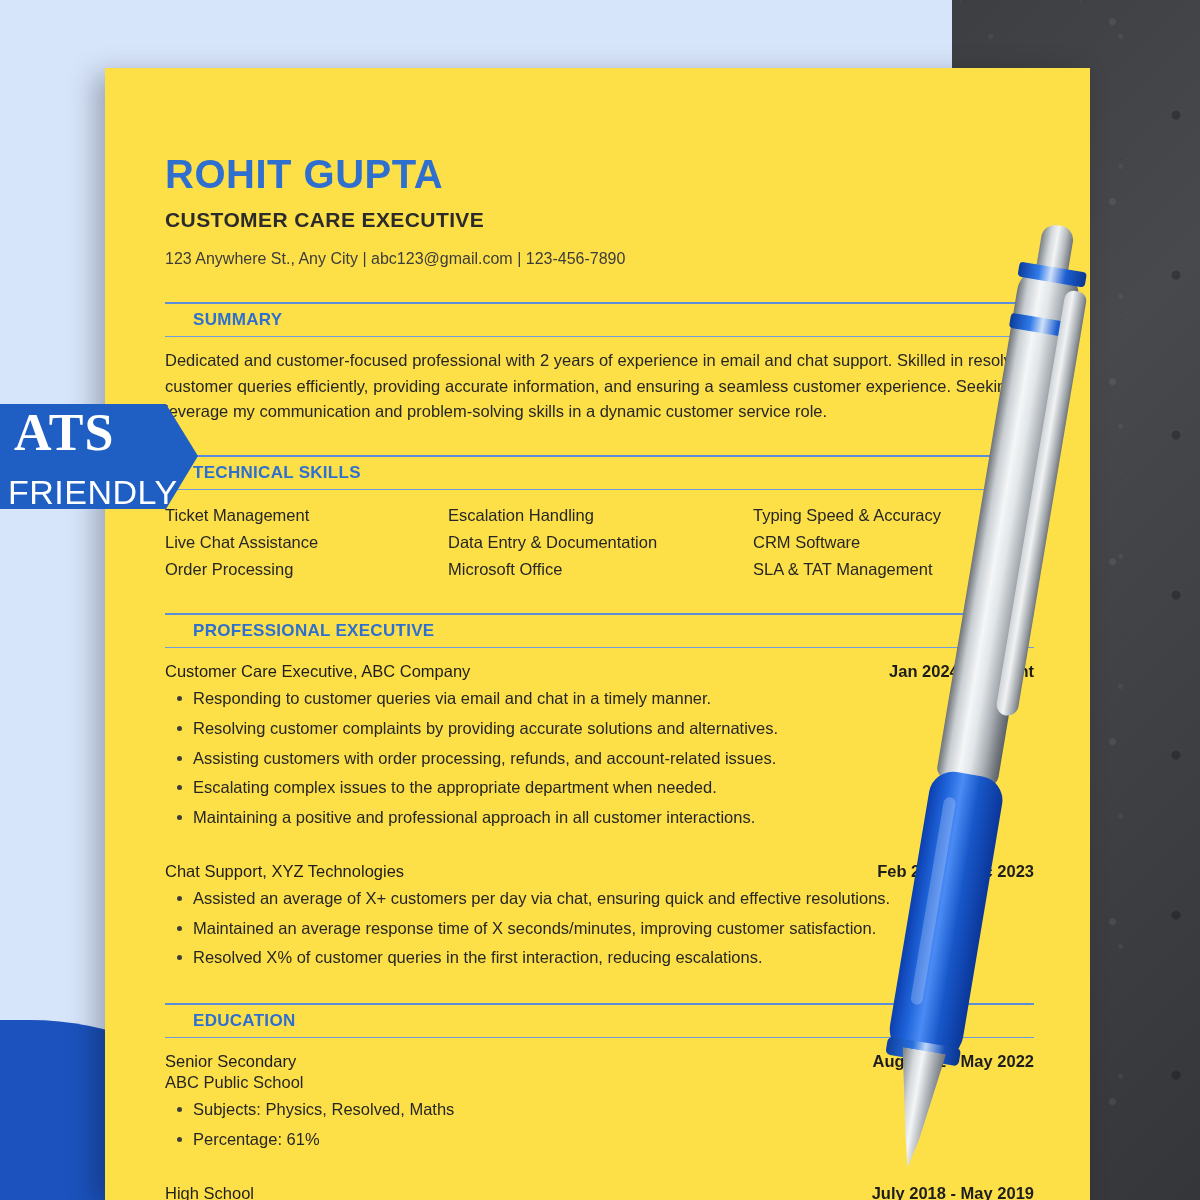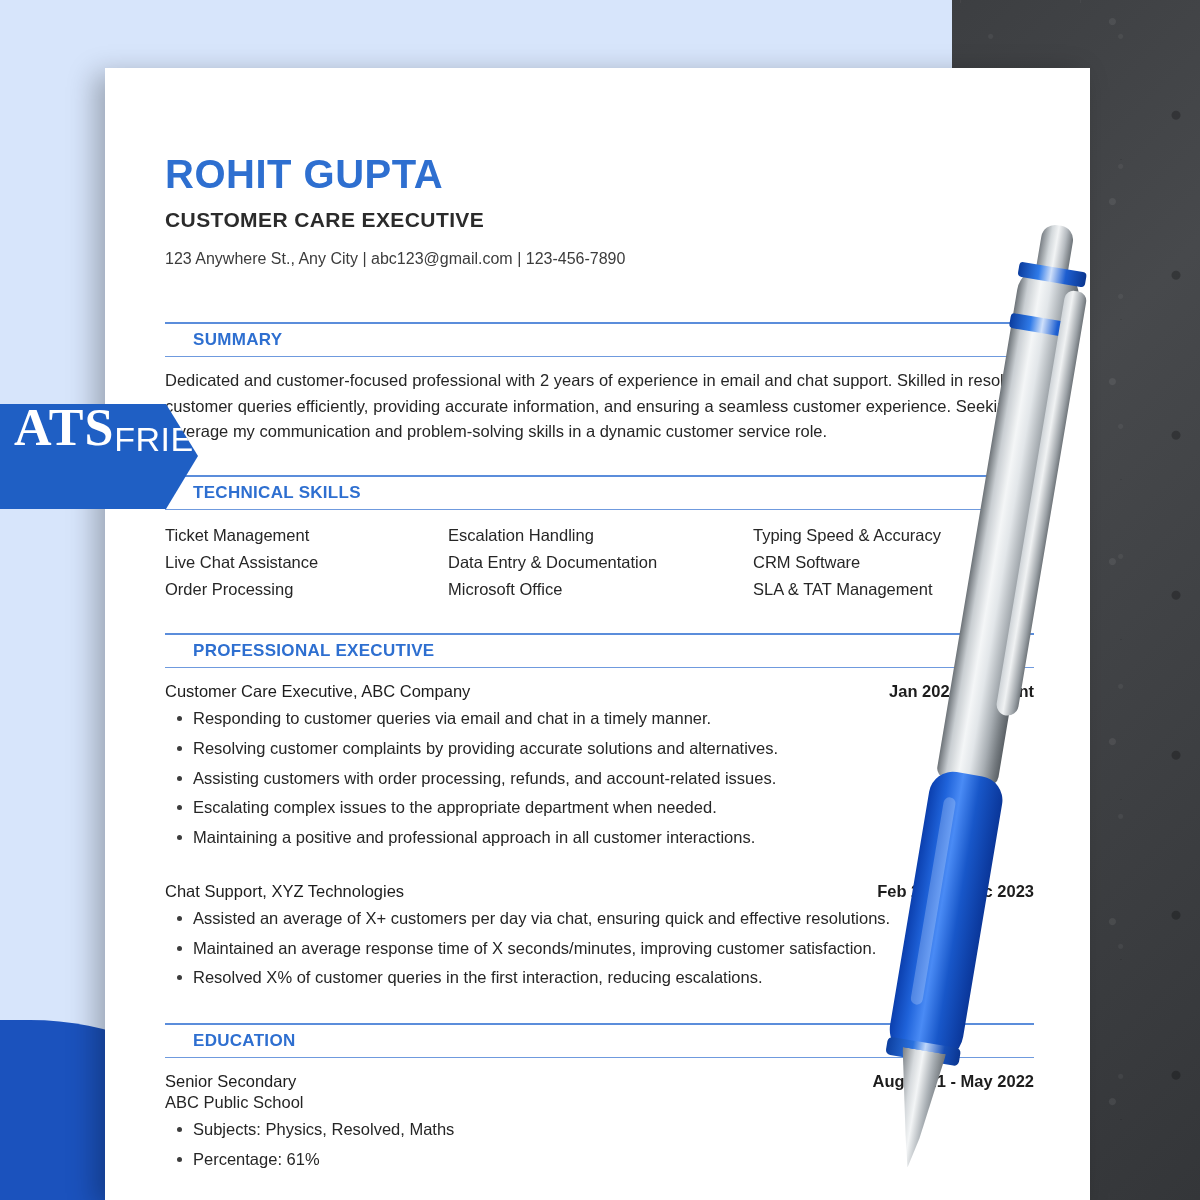--- a/index.html
+++ b/index.html
@@ -44,38 +44,38 @@
   .blue-blob{
     position:absolute;left:-150px;top:1020px;
     width:480px;height:430px;
     background:#1b52bd;
     border-radius:0 300px 0 0 / 0 300px 0 0;
   }
 
   
   .page{
     position:absolute;left:105px;top:68px;width:985px;height:1132px;
-    background:#ffffff;
+    background:#fde047;
     box-shadow:-10px 6px 26px rgba(0,0,0,.28);
     overflow:hidden;
   }
   .page-inner{
     padding:86px 56px 0 60px;
   }
 
   .name{
     font-size:40px;font-weight:bold;color:#2e6fd0;letter-spacing:.5px;
     margin:0 0 14px 0;line-height:1;
   }
   .job-title{
     font-size:21px;font-weight:bold;color:#2b2b2b;letter-spacing:.4px;
     margin:0 0 18px 0;
   }
   .contact{
-    font-size:16px;color:#3c3c3c;margin:0 0 54px 0;
+    font-size:16px;color:#3c3c3c;margin:0 0 34px 0;
   }
 
   .section{margin-bottom:4px;}
   .rule{height:2px;background:#5b8ddb;width:100%;}
   .rule.thin{height:1px;background:#6f9ade;}
   .section-head{
     font-size:17px;font-weight:bold;color:#2e6fd0;letter-spacing:.3px;
     padding:6px 0 6px 28px;
   }
 
@@ -112,21 +112,21 @@
   }
 
   .spacer-sm{height:16px;}
   .spacer-md{height:26px;}
 
   
   .ats-ribbon{
     position:absolute;left:0;top:404px;width:198px;height:105px;
     background:#1f5fc4;color:#fff;
     clip-path:polygon(0 0, 166px 0, 198px 52px, 166px 105px, 0 105px, 0 0);
-    display:flex;flex-direction:row;justify-content:flex-start;
+    display:flex;flex-direction:column;justify-content:flex-end;
     padding-left:8px;box-sizing:border-box;
   }
   .ats-word{
     font-family:"Liberation Serif", serif;
     font-size:52px;font-weight:bold;line-height:.92;letter-spacing:1px;
     margin-left:6px;
   }
   .ats-sub{
     font-family:"Liberation Sans", sans-serif;
     font-size:34px;line-height:1;letter-spacing:.5px;margin-top:18px;

